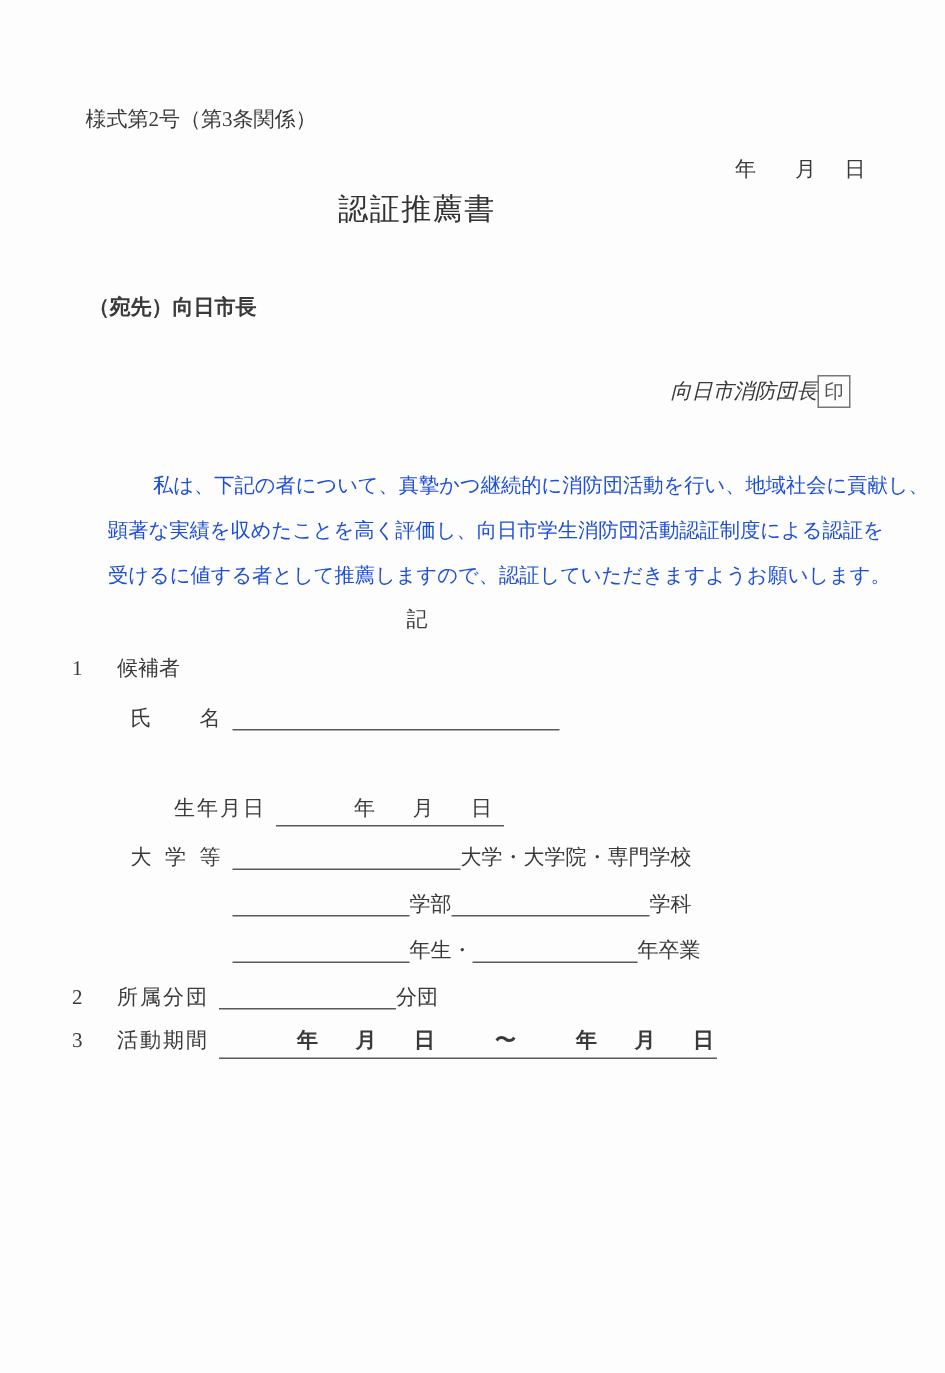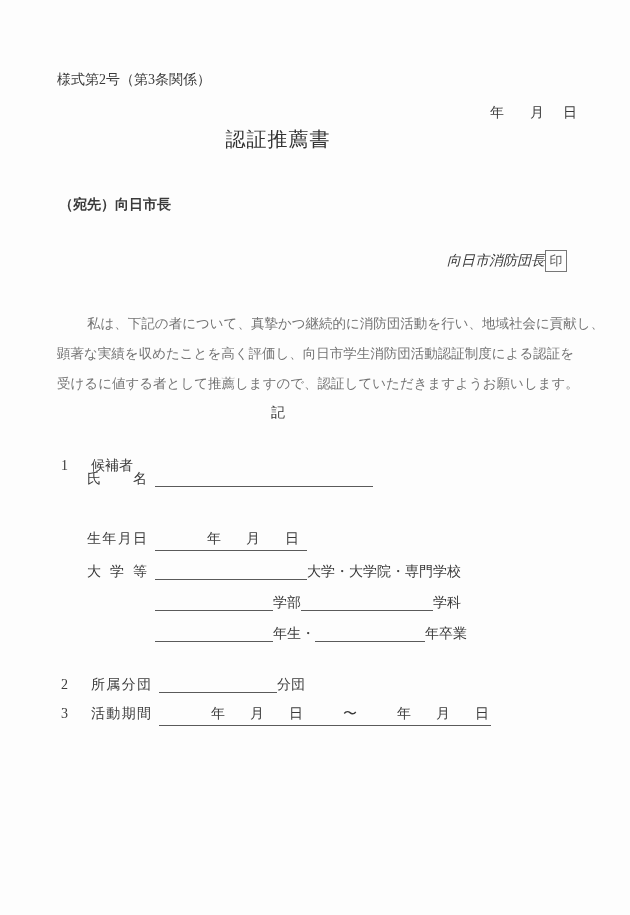--- a/index.html
+++ b/index.html
@@ -5,34 +5,34 @@
   html,body{margin:0;padding:0;background:#e8e8e8;}
   .page{
     position:relative;width:630px;height:915px;margin:0 auto;
     background:#fdfdfd;color:#3a3a3a;
     font-family:"Liberation Serif","DejaVu Serif",serif;
     font-size:14px;overflow:hidden;
   }
   .abs{position:absolute;white-space:nowrap;}
   .center{left:0;width:556px;text-align:center;}
   .title{font-size:20px;letter-spacing:1px;color:#333;}
-  .body-text{left:57px;top:309px;width:530px;font-size:13.5px;line-height:30px;color:#737373;}
+  .body-text{left:72px;top:309px;width:530px;font-size:13.5px;line-height:30px;color:#1d4ed8;}
   .body-text div{white-space:nowrap;}
   .indent{text-indent:30px;}
   .num{display:inline-block;width:30px;padding-left:4px;}
   .lbl{display:inline-block;width:60px;text-align:justify;text-align-last:justify;}
   .blank{display:inline-block;height:18px;border-bottom:1px solid #5a5a5a;vertical-align:-4px;}
   .ml8{margin-left:8px;}
   .ulbox{display:inline-block;border-bottom:1px solid #5a5a5a;padding-bottom:2px;}
   .ulbox span{display:inline-block;}
   .seal-box{
     left:545px;top:250px;width:20px;height:20px;border:1px solid #777;
     display:flex;align-items:center;justify-content:center;font-size:13px;color:#555;
   }
-  .row{left:57px;margin-top:20px;}
+  .row{left:44px;}
   .row-ind{left:87px;}
   .row-deep{left:155px;}
 </style>
 </head>
 <body>
 
 <div class="page">
 
   <div class="abs" style="left:57px;top:71px;">様式第2号（第3条関係）</div>
 
@@ -59,38 +59,38 @@
 
   <div class="abs row" style="top:437px;">
     <span class="num">1</span><span>候補者</span>
   </div>
 
   <div class="abs row-ind" style="top:468px;">
     <span class="lbl">氏名</span><span class="blank ml8" style="width:218px;"></span>
   </div>
 
 
-  <div class="abs row-ind" style="top:530px;">
+  <div class="abs row-ind" style="top:530px;margin-left:29px;">
     <span class="lbl">生年月日</span><span class="ulbox ml8" style="width:152px;"><span style="margin-left:52px;">年</span><span style="margin-left:25px;">月</span><span style="margin-left:25px;">日</span></span>
   </div>
 
   <div class="abs row-ind" style="top:561px;">
     <span class="lbl">大学等</span><span class="blank ml8" style="width:152px;"></span><span>大学・大学院・専門学校</span>
   </div>
 
   <div class="abs row-deep" style="top:623px;">
     <span class="blank" style="width:118px;"></span><span>年生・</span><span class="blank" style="width:110px;"></span><span>年卒業</span>
   </div>
 
   <div class="abs row-deep" style="top:592px;">
     <span class="blank" style="width:118px;"></span><span>学部</span><span class="blank" style="width:132px;"></span><span>学科</span>
   </div>
 
   <div class="abs row" style="top:654px;">
     <span class="num">2</span><span class="lbl">所属分団</span><span class="blank ml8" style="width:118px;"></span><span>分団</span>
   </div>
 
   <div class="abs row" style="top:685px;">
-    <span class="num">3</span><span class="lbl">活動期間</span><span class="ulbox ml8" style="width:332px;"><span style="margin-left:52px;">年</span><span style="margin-left:25px;">月</span><span style="margin-left:25px;">日</span><span style="margin-left:40px;">〜</span><span style="margin-left:40px;">年</span><span style="margin-left:25px;">月</span><span style="margin-left:25px;">日</span></span>
+    <span class="num">3</span><span class="lbl">活動期間</span><span class="ulbox ml8" style="width:332px;font-weight:bold;"><span style="margin-left:52px;">年</span><span style="margin-left:25px;">月</span><span style="margin-left:25px;">日</span><span style="margin-left:40px;">〜</span><span style="margin-left:40px;">年</span><span style="margin-left:25px;">月</span><span style="margin-left:25px;">日</span></span>
   </div>
 
 
 </div>
 
 </body></html>

